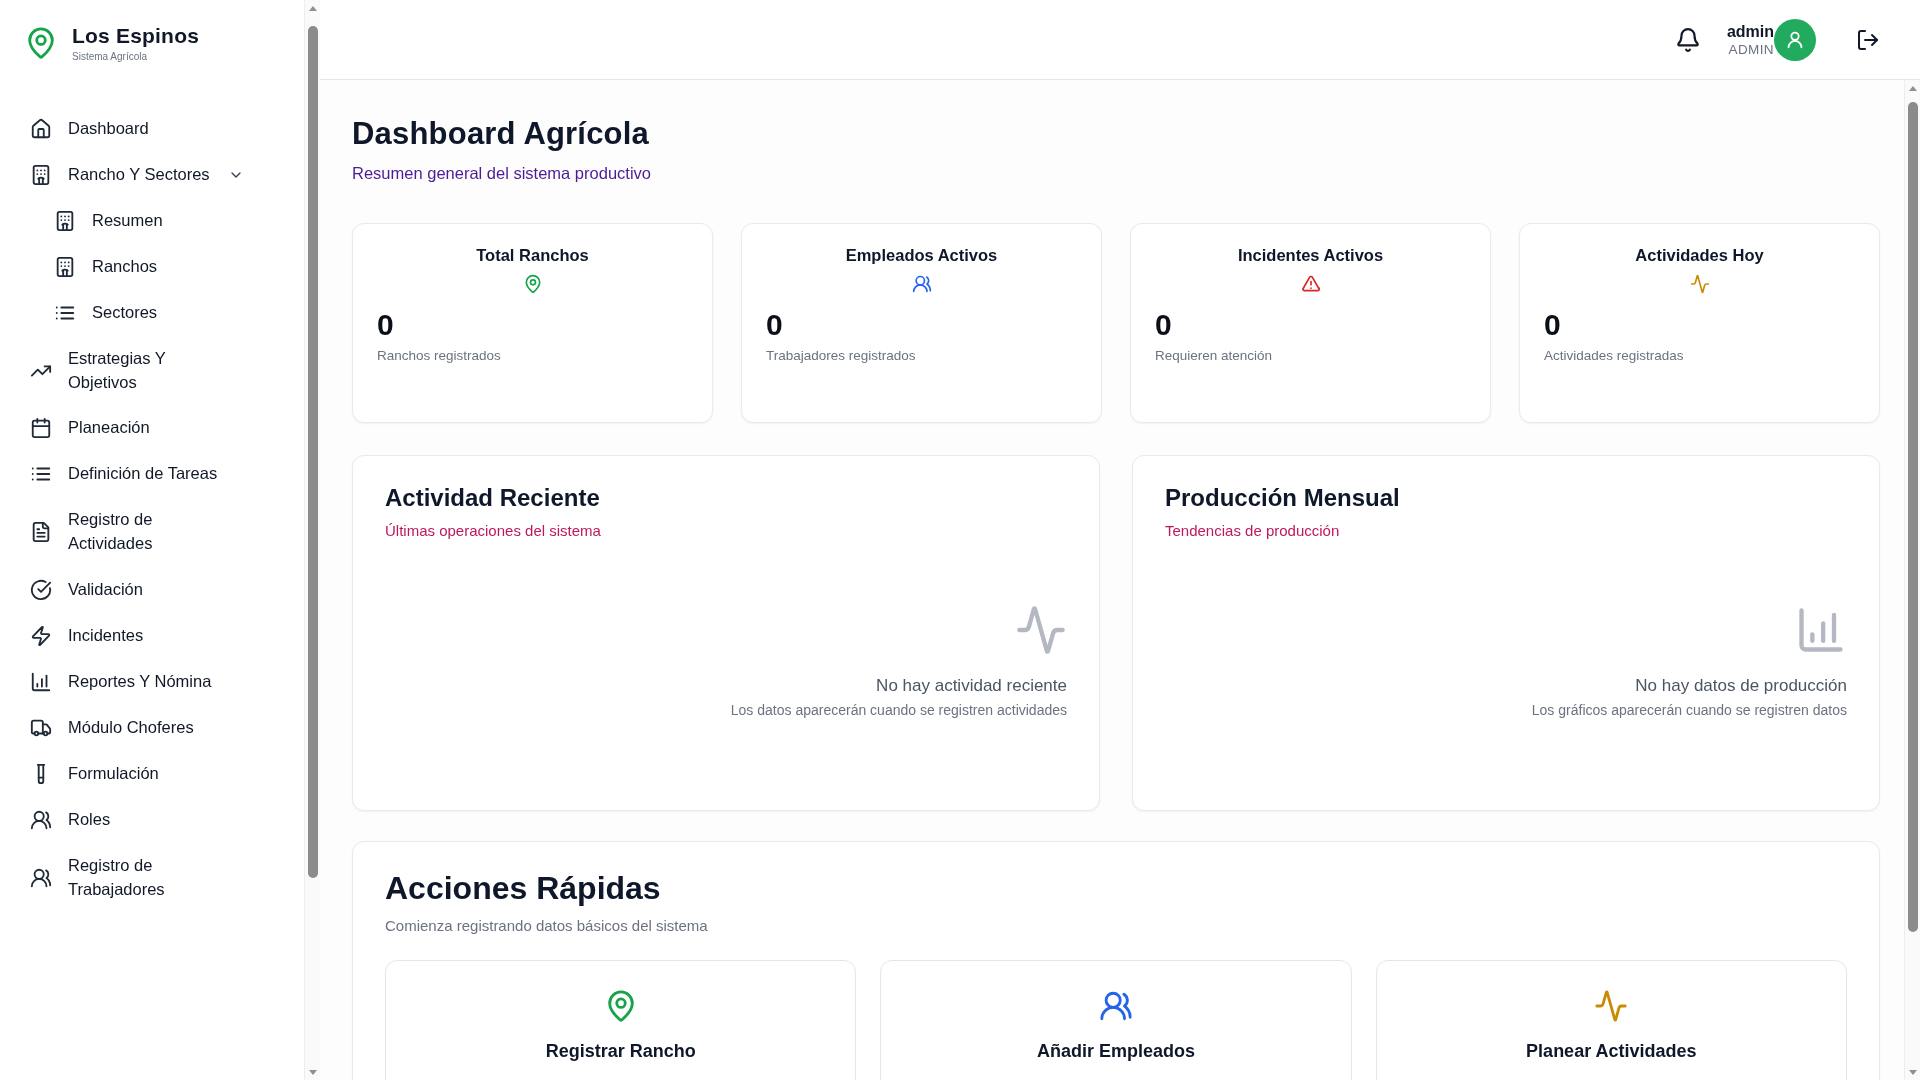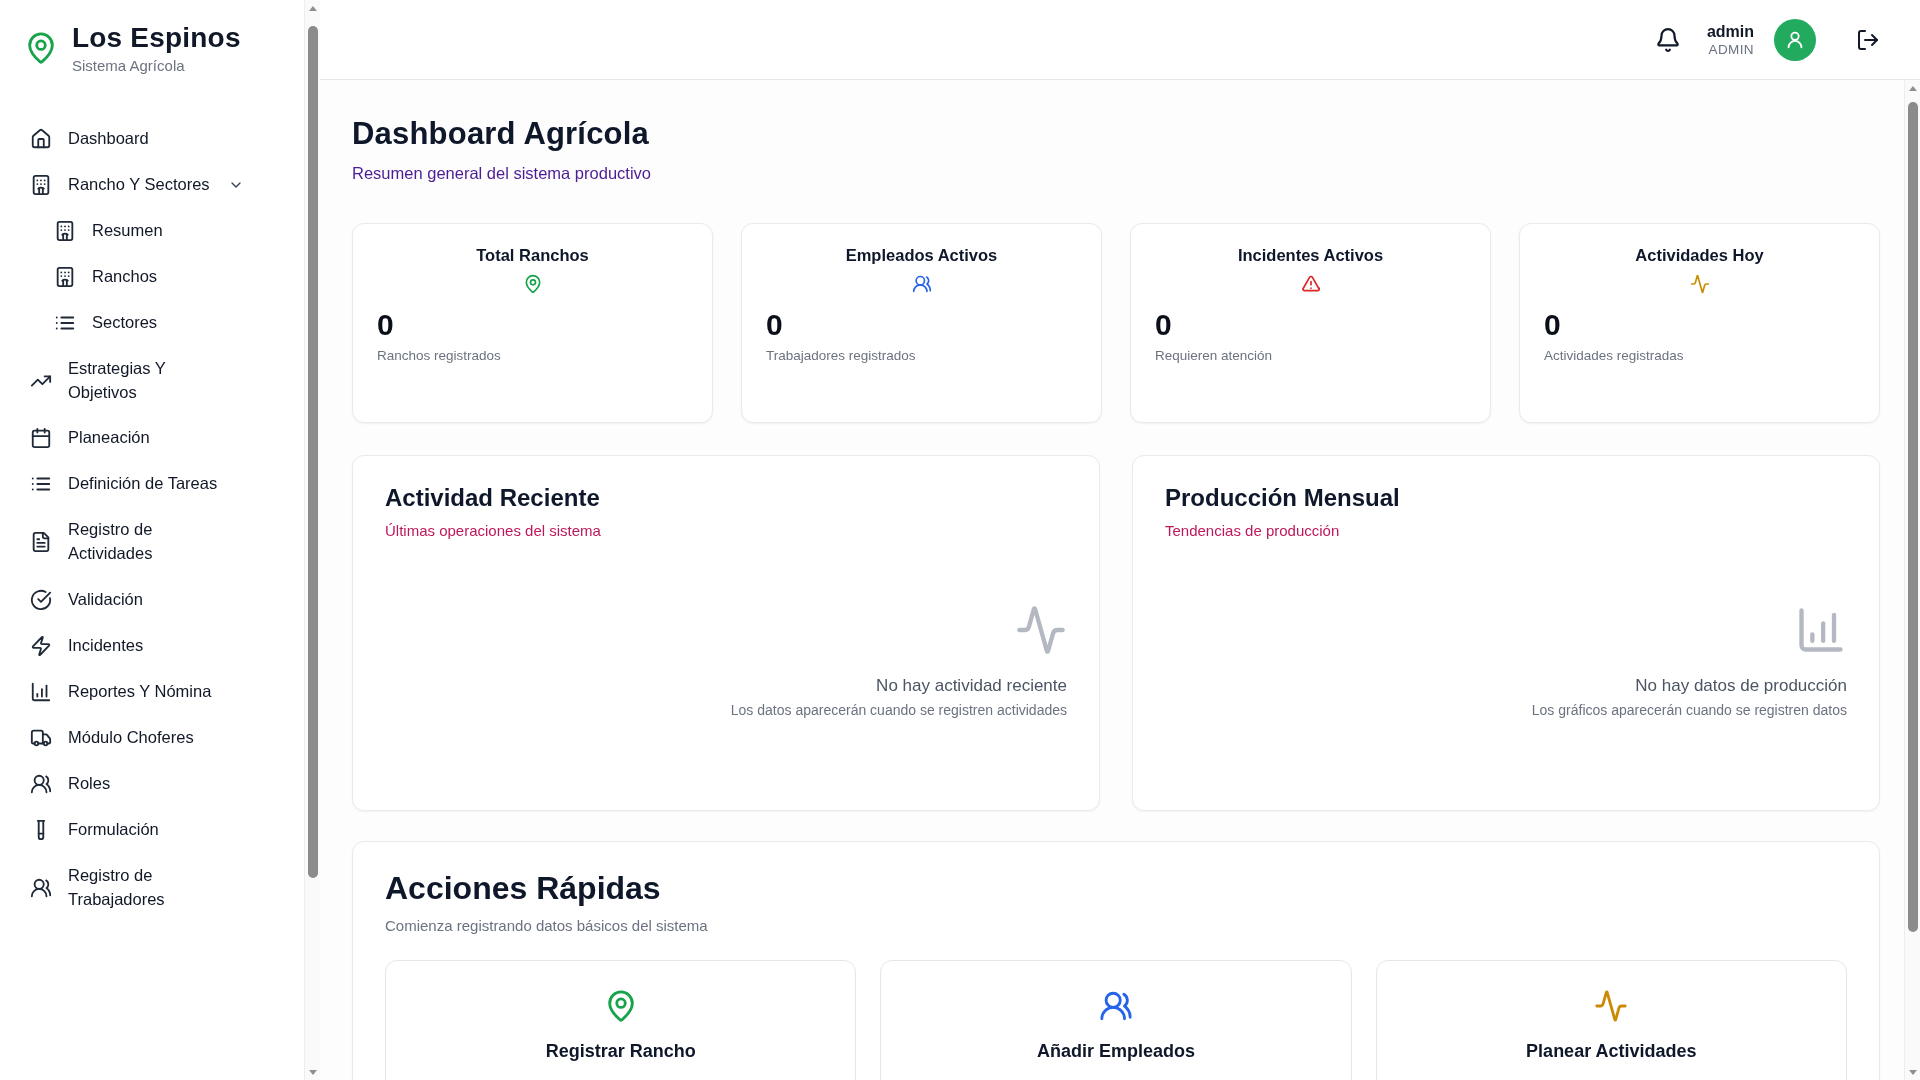--- a/index.html
+++ b/index.html
@@ -6,22 +6,22 @@
   html,body { width:1920px; height:1080px; overflow:hidden; }
   body { font-family:"Liberation Sans", "DejaVu Sans", sans-serif; background:#fff; color:#0f172a; }
 
   .app { display:flex; width:1920px; height:1080px; }
 
   
   .sidebar { position:relative; width:320px; height:100%; background:#fff; flex:0 0 320px; }
   .sidebar-inner { height:100%; padding:22px 26px 16px 24px; overflow:hidden; }
   .brand { display:flex; align-items:center; gap:14px; margin-bottom:42px; }
   .brand-icon { color:#16a34a; width:34px; height:42px; display:flex; align-items:center; }
-  .brand-text .brand-name { font-size:28px; font-weight:700; color:#111827; letter-spacing:.2px; }
-  .brand-text .brand-tagline { font-size:15px; color:#6b7280; margin-top:3px; }
+  .brand-text .brand-name { font-size:21px; font-weight:700; color:#111827; letter-spacing:.2px; }
+  .brand-text .brand-tagline { font-size:10px; color:#6b7280; margin-top:3px; }
 
   .nav { display:flex; flex-direction:column; }
   .nav-item { display:flex; align-items:center; gap:16px; padding:11px 6px; border-radius:8px;
               font-size:16.5px; font-weight:500; color:#111827; cursor:pointer; line-height:1.45; }
   .nav-item .nv-icon { flex:0 0 22px; width:22px; height:22px; color:#1f2937; }
   .nav-item.sub { padding-left:30px; }
   .nav-item .chev { margin-left:2px; width:16px; height:16px; color:#374151; }
   .nv-icon svg, .chev svg { display:block; width:100%; height:100%; }
 
   
@@ -32,21 +32,21 @@
   .tri-down { width:0; height:0; border-left:4px solid transparent; border-right:4px solid transparent; border-top:5px solid #8f8f8f; }
   .vscroll .thumb { position:absolute; left:3px; width:10px; background:#8b8b8b; border-radius:6px; }
   .sidebar .thumb { top:26px; height:852px; }
 
   
   .main { flex:1; display:flex; flex-direction:column; position:relative; min-width:0; }
   .topbar { height:80px; background:#fff; border-bottom:1px solid #e5e7eb; display:flex; align-items:center;
             justify-content:flex-end; gap:26px; padding:0 40px 0 0; }
   .bell-btn { width:26px; height:26px; color:#111827; cursor:pointer; }
   .bell-btn svg { width:100%; height:100%; }
-  .userbox { display:flex; align-items:center; gap:20px; }
+  .userbox { display:flex; align-items:center; gap:0; }
   .usertext { text-align:right; }
   .usertext .uname { font-size:16px; font-weight:700; color:#111827; line-height:1.2; }
   .usertext .urole { font-size:13.5px; color:#6b7280; letter-spacing:.4px; }
   .avatar { width:42px; height:42px; border-radius:50%; display:flex; align-items:center; justify-content:center; color:#fff; cursor:pointer; }
   .avatar svg { width:22px; height:22px; }
   .logout-btn { width:24px; height:24px; color:#111827; cursor:pointer; margin-left:14px; }
   .logout-btn svg { width:100%; height:100%; }
 
   .content { flex:1; position:relative; background:#fdfdfd; padding:36px 40px 0 32px; overflow:hidden; }
   .content-scroll { top:80px; }
@@ -318,32 +318,32 @@
           <span class="nv-icon">
               <svg viewBox="0 0 24 24" fill="none" stroke="currentColor" stroke-width="2" stroke-linecap="round" stroke-linejoin="round">
                 <use href="#i-truck"></use>
               </svg>
             </span>
           <span>Módulo Choferes</span>
         </div>
         <div class="nav-item">
           <span class="nv-icon">
               <svg viewBox="0 0 24 24" fill="none" stroke="currentColor" stroke-width="2" stroke-linecap="round" stroke-linejoin="round">
+                <use href="#i-test-tube"></use>
+              </svg>
+            </span>
+          <span>Formulación</span>
+        </div>
+        <div class="nav-item">
+          <span class="nv-icon">
+              <svg viewBox="0 0 24 24" fill="none" stroke="currentColor" stroke-width="2" stroke-linecap="round" stroke-linejoin="round">
                 <use href="#i-users"></use>
               </svg>
             </span>
           <span>Roles</span>
-        </div>
-        <div class="nav-item">
-          <span class="nv-icon">
-              <svg viewBox="0 0 24 24" fill="none" stroke="currentColor" stroke-width="2" stroke-linecap="round" stroke-linejoin="round">
-                <use href="#i-test-tube"></use>
-              </svg>
-            </span>
-          <span>Formulación</span>
         </div>
         <div class="nav-item">
           <span class="nv-icon">
               <svg viewBox="0 0 24 24" fill="none" stroke="currentColor" stroke-width="2" stroke-linecap="round" stroke-linejoin="round">
                 <use href="#i-users"></use>
               </svg>
             </span>
           <span style="max-width:150px">Registro de Trabajadores</span>
         </div>
       </nav>

